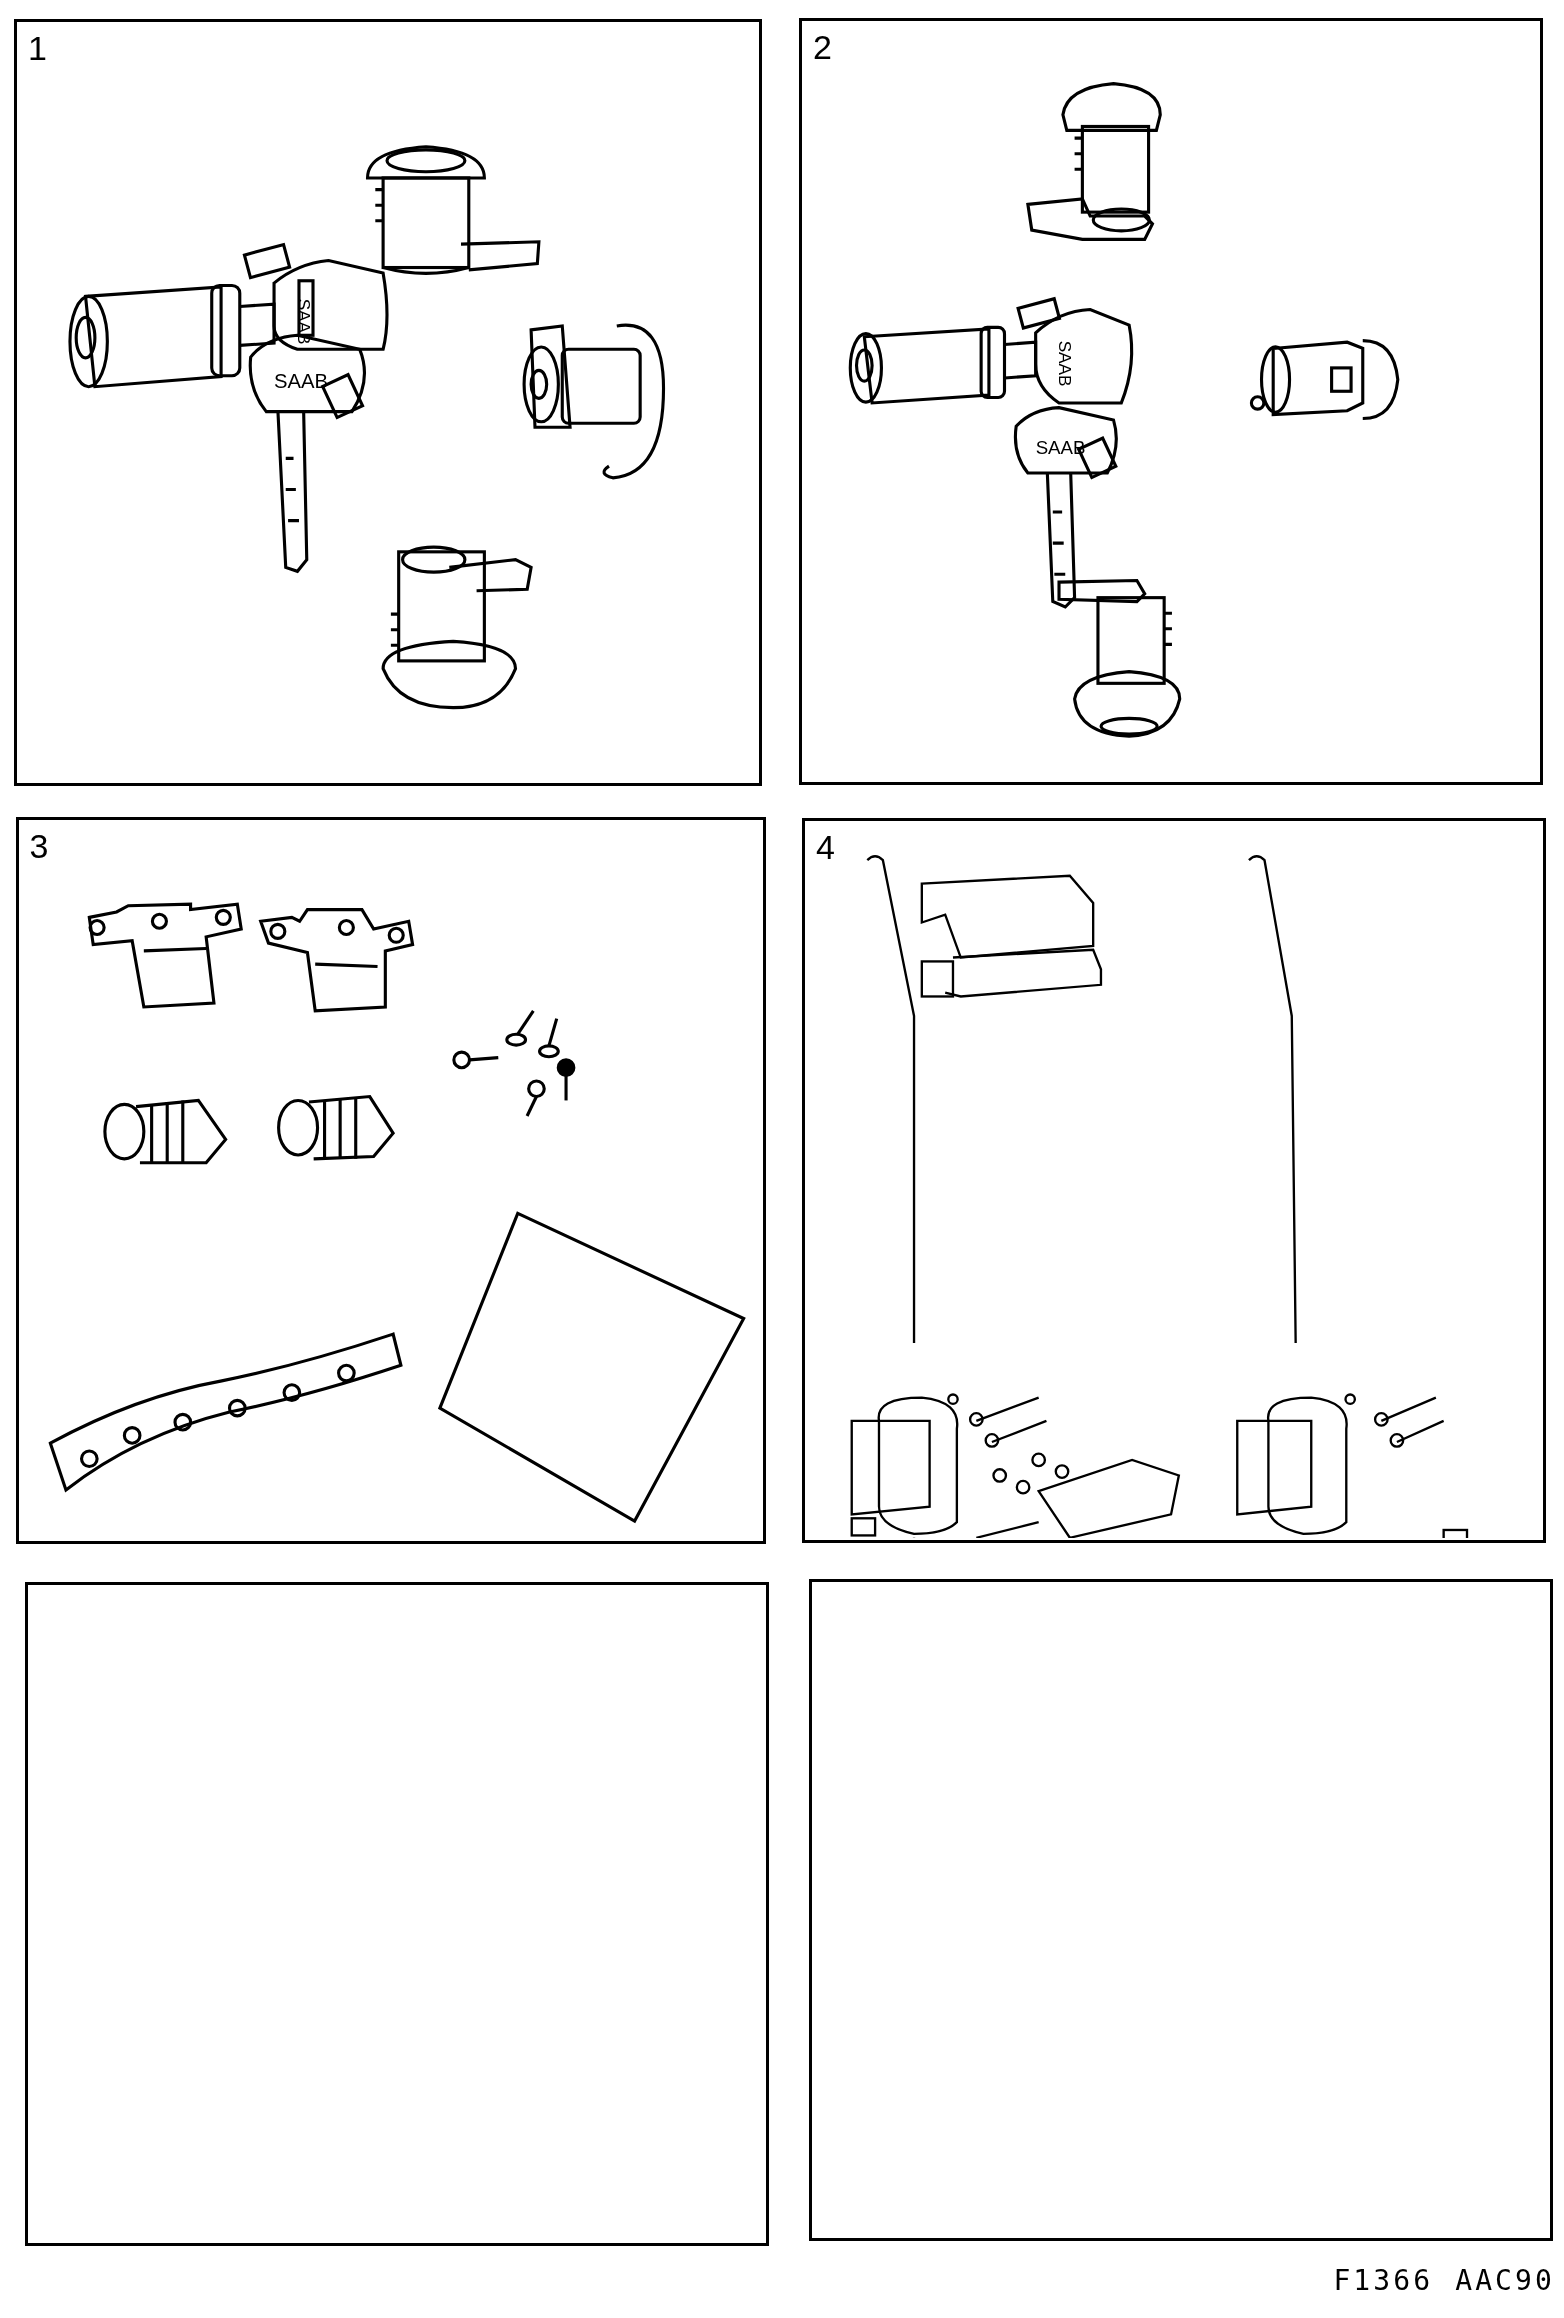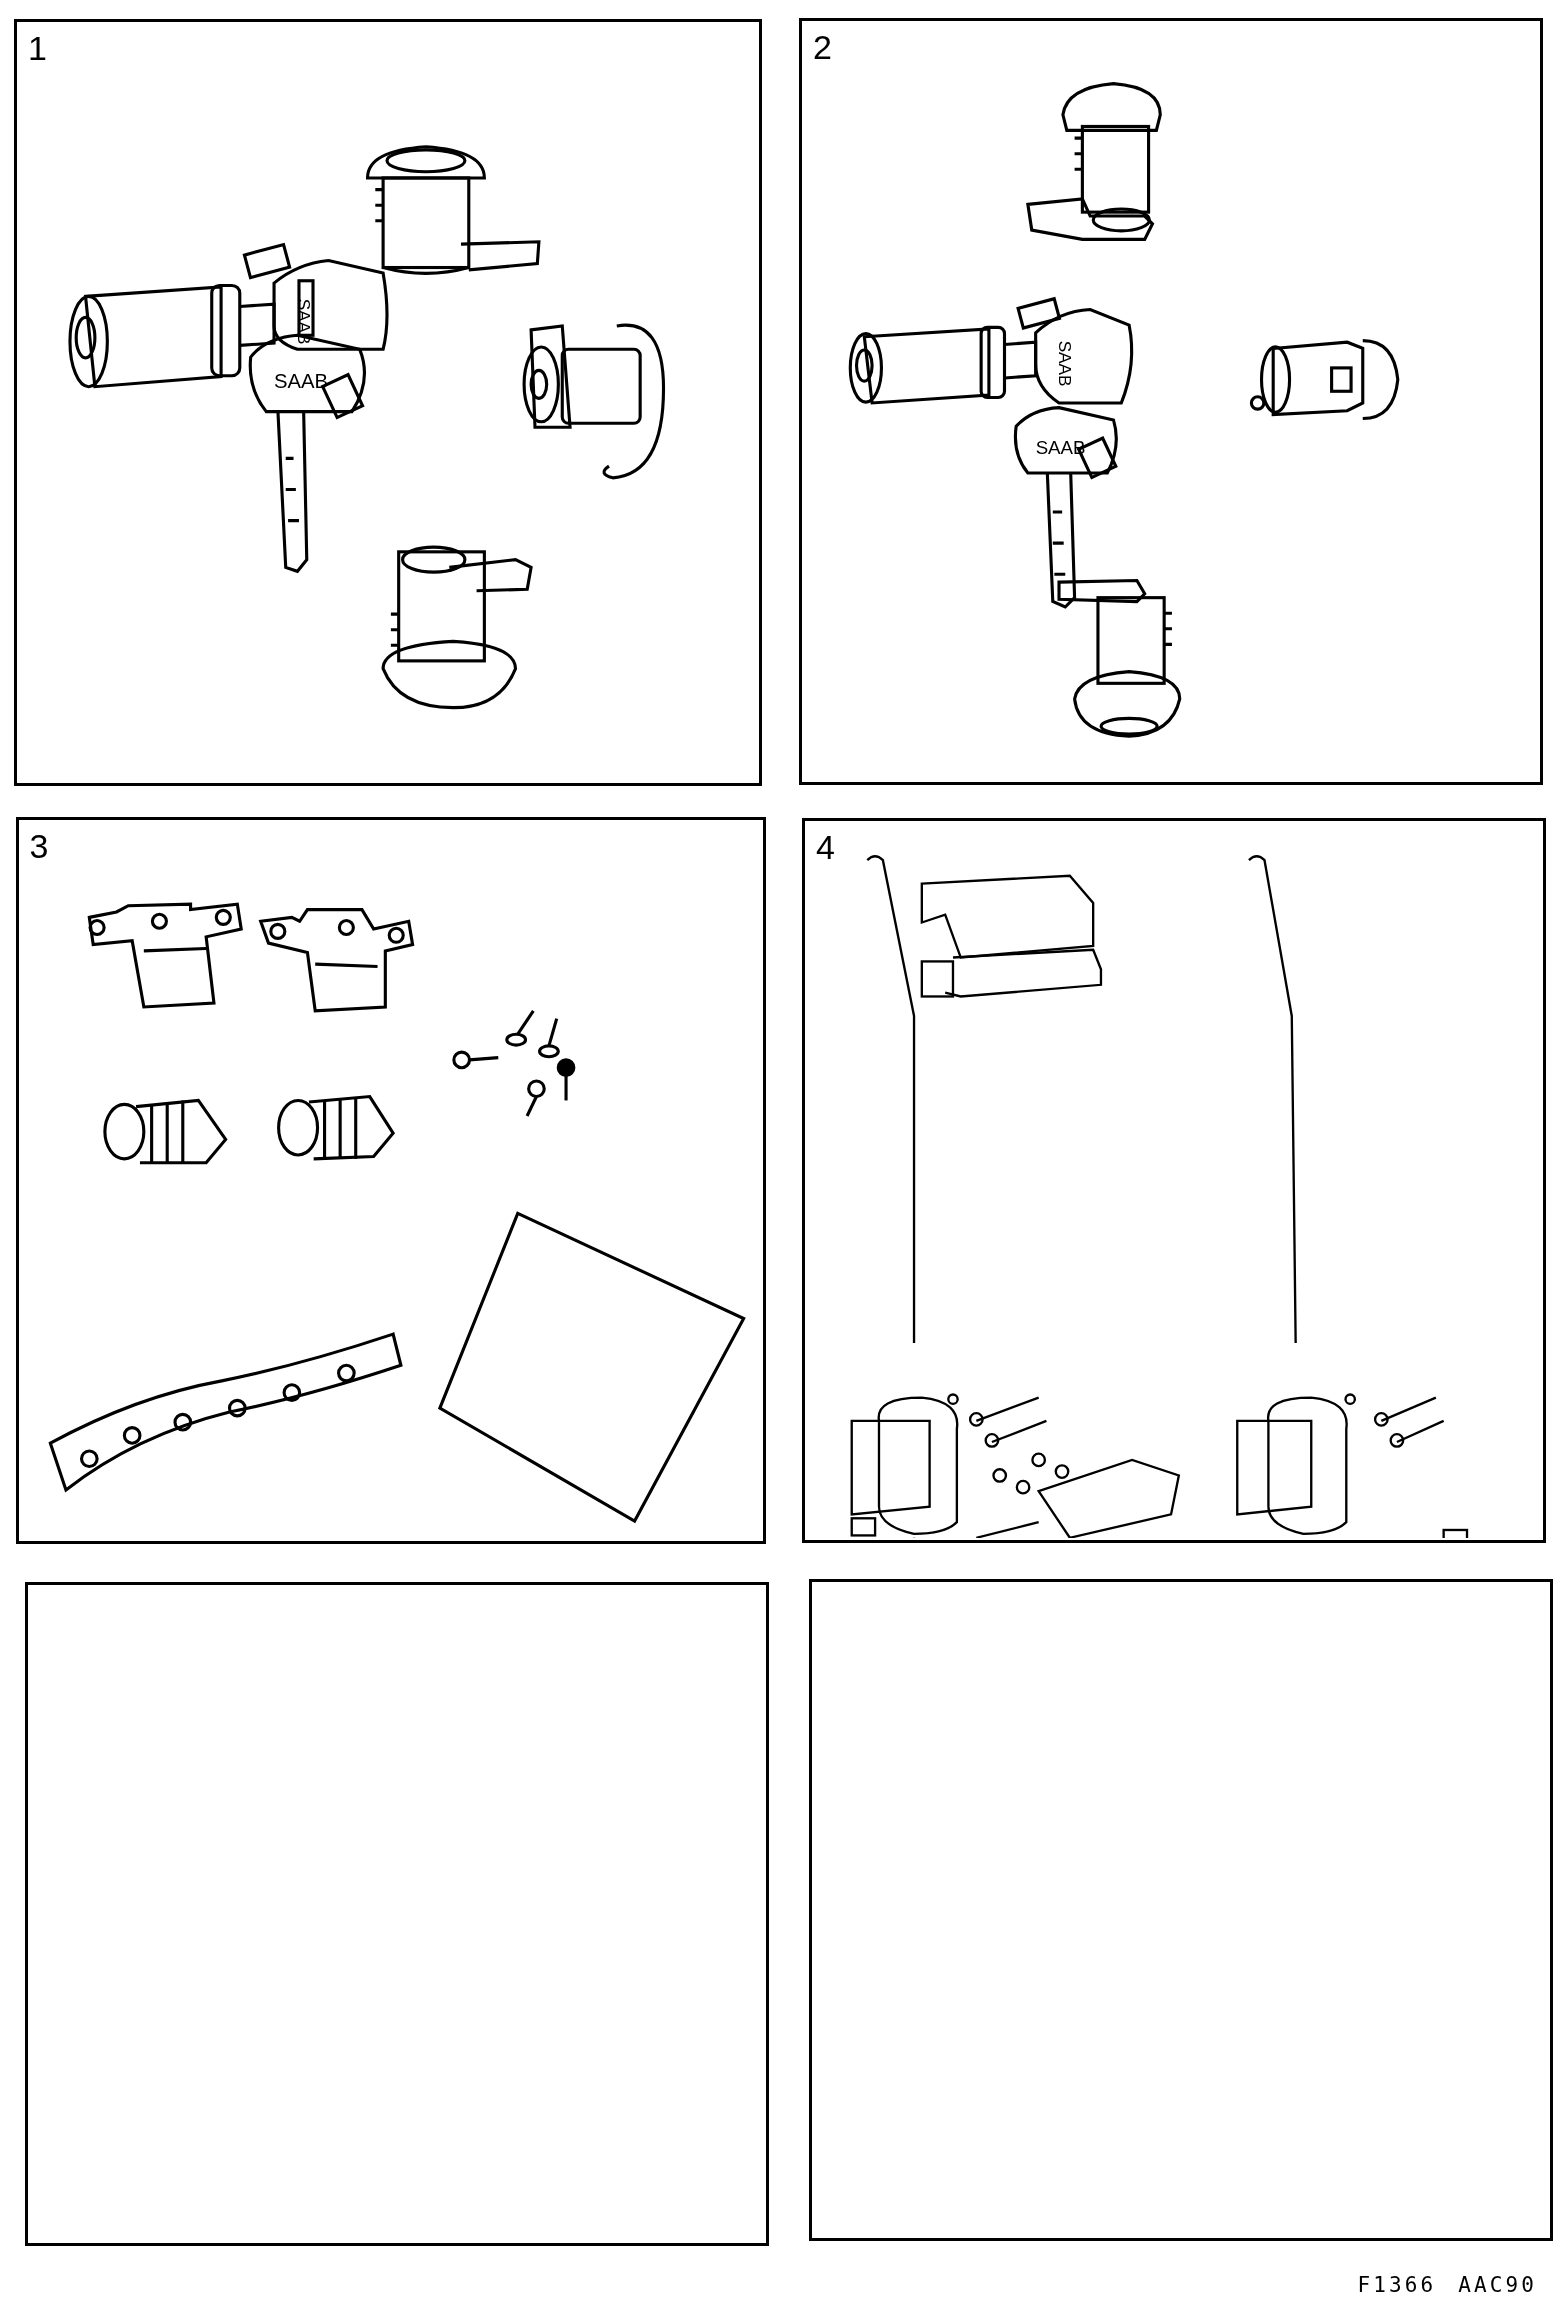--- a/index.html
+++ b/index.html
@@ -2,21 +2,21 @@
 <html style="font-size:12.5px"><head>
 <meta charset="utf-8">
 <style>
   html, body { margin:0; padding:0; background:#ffffff; }
   body { width:1564px; height:2319px; position:relative; overflow:hidden;
          font-family:"Liberation Sans", sans-serif; color:#000; }
   .panel { position:absolute; border:3.9px solid #000; box-sizing:border-box; background:#fff; }
   .panel-num { position:absolute; left:11px; top:9.3px; font-size:34px; font-weight:400;
                font-family:"Liberation Sans", sans-serif; line-height:1; }
   .panel svg { position:absolute; left:0; top:0; }
-  .footer-label { position:absolute; right:27px; bottom:22px; font-size:21px; letter-spacing:3.1px;
+  .footer-label { position:absolute; right:9px; bottom:22px; font-size:28px; letter-spacing:3.1px;
                   font-family:"DejaVu Sans Mono", monospace; }
   .footer-label span + span { margin-left:22px; }
 </style>
 </head>
 <body>
 
 <div class="panel" style="left:14px;top:18.7px;width:748px;height:767px;">
   <div class="panel-num">1</div>
   <svg width="740" height="759" viewBox="0 0 950 974" fill="none" stroke="#000" stroke-width="4">
 

